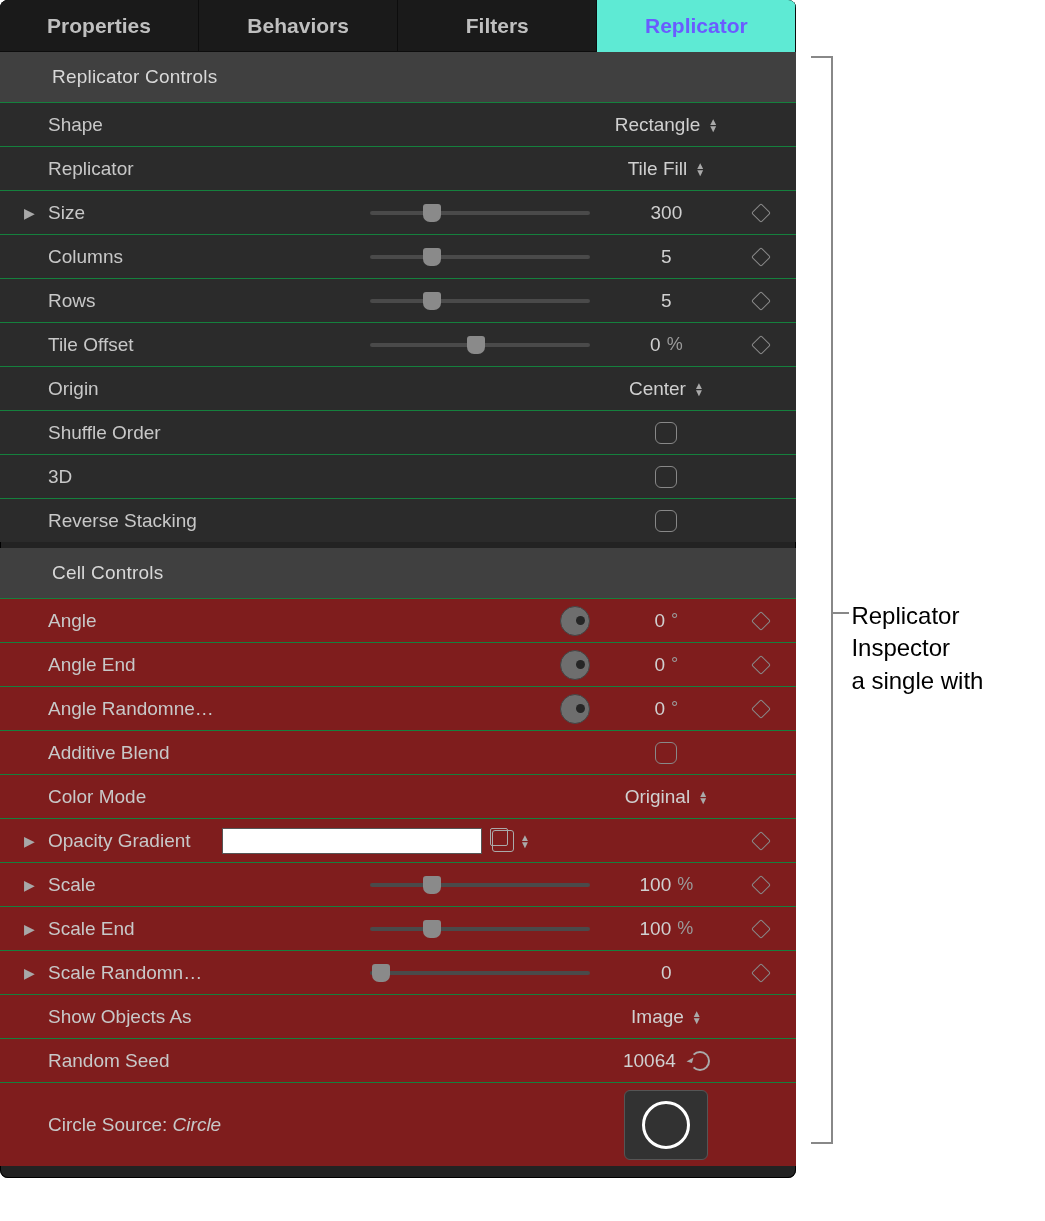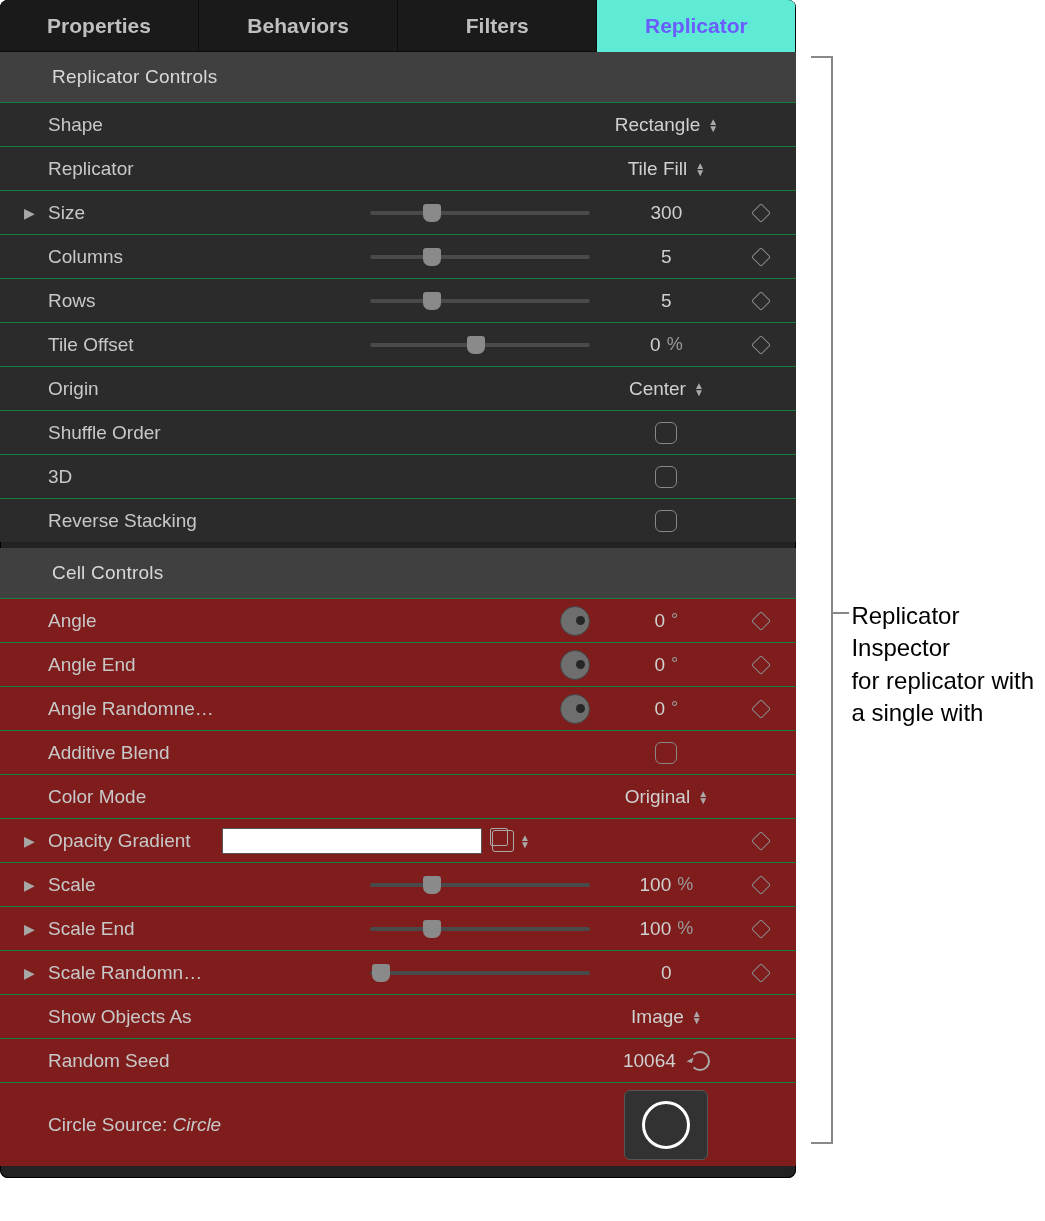--- a/index.html
+++ b/index.html
@@ -554,17 +554,16 @@
         <div class="kf-col"></div>
       </div>
     </div>
   </div>
 
   <div class="callout">
     <div class="bracket"></div>
     <div class="callout-tick"></div>
     <div class="callout-text">
       <div>Replicator Inspector</div>
-      <div>for replicator with</div>
       <div>a single with</div>
     </div>
   </div>
 </div>
 
 </body></html>

